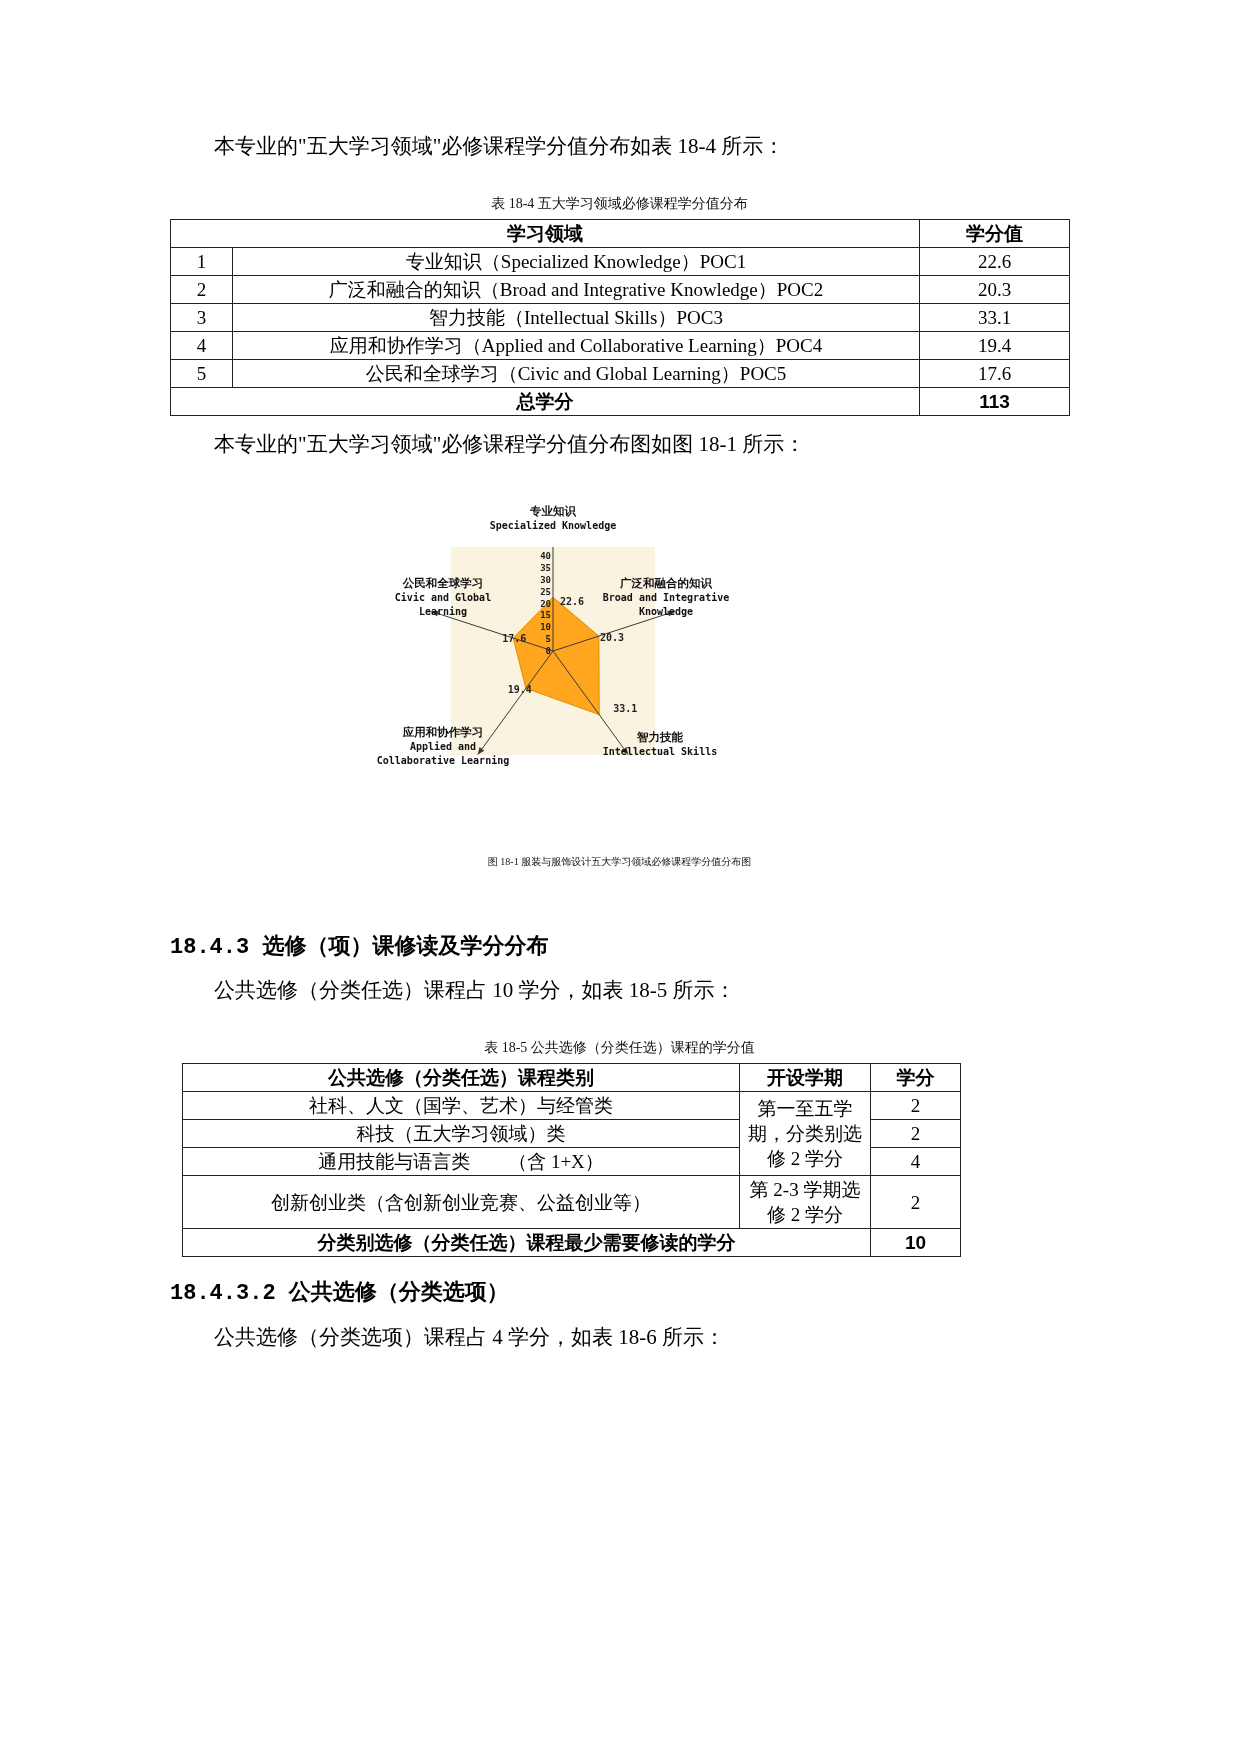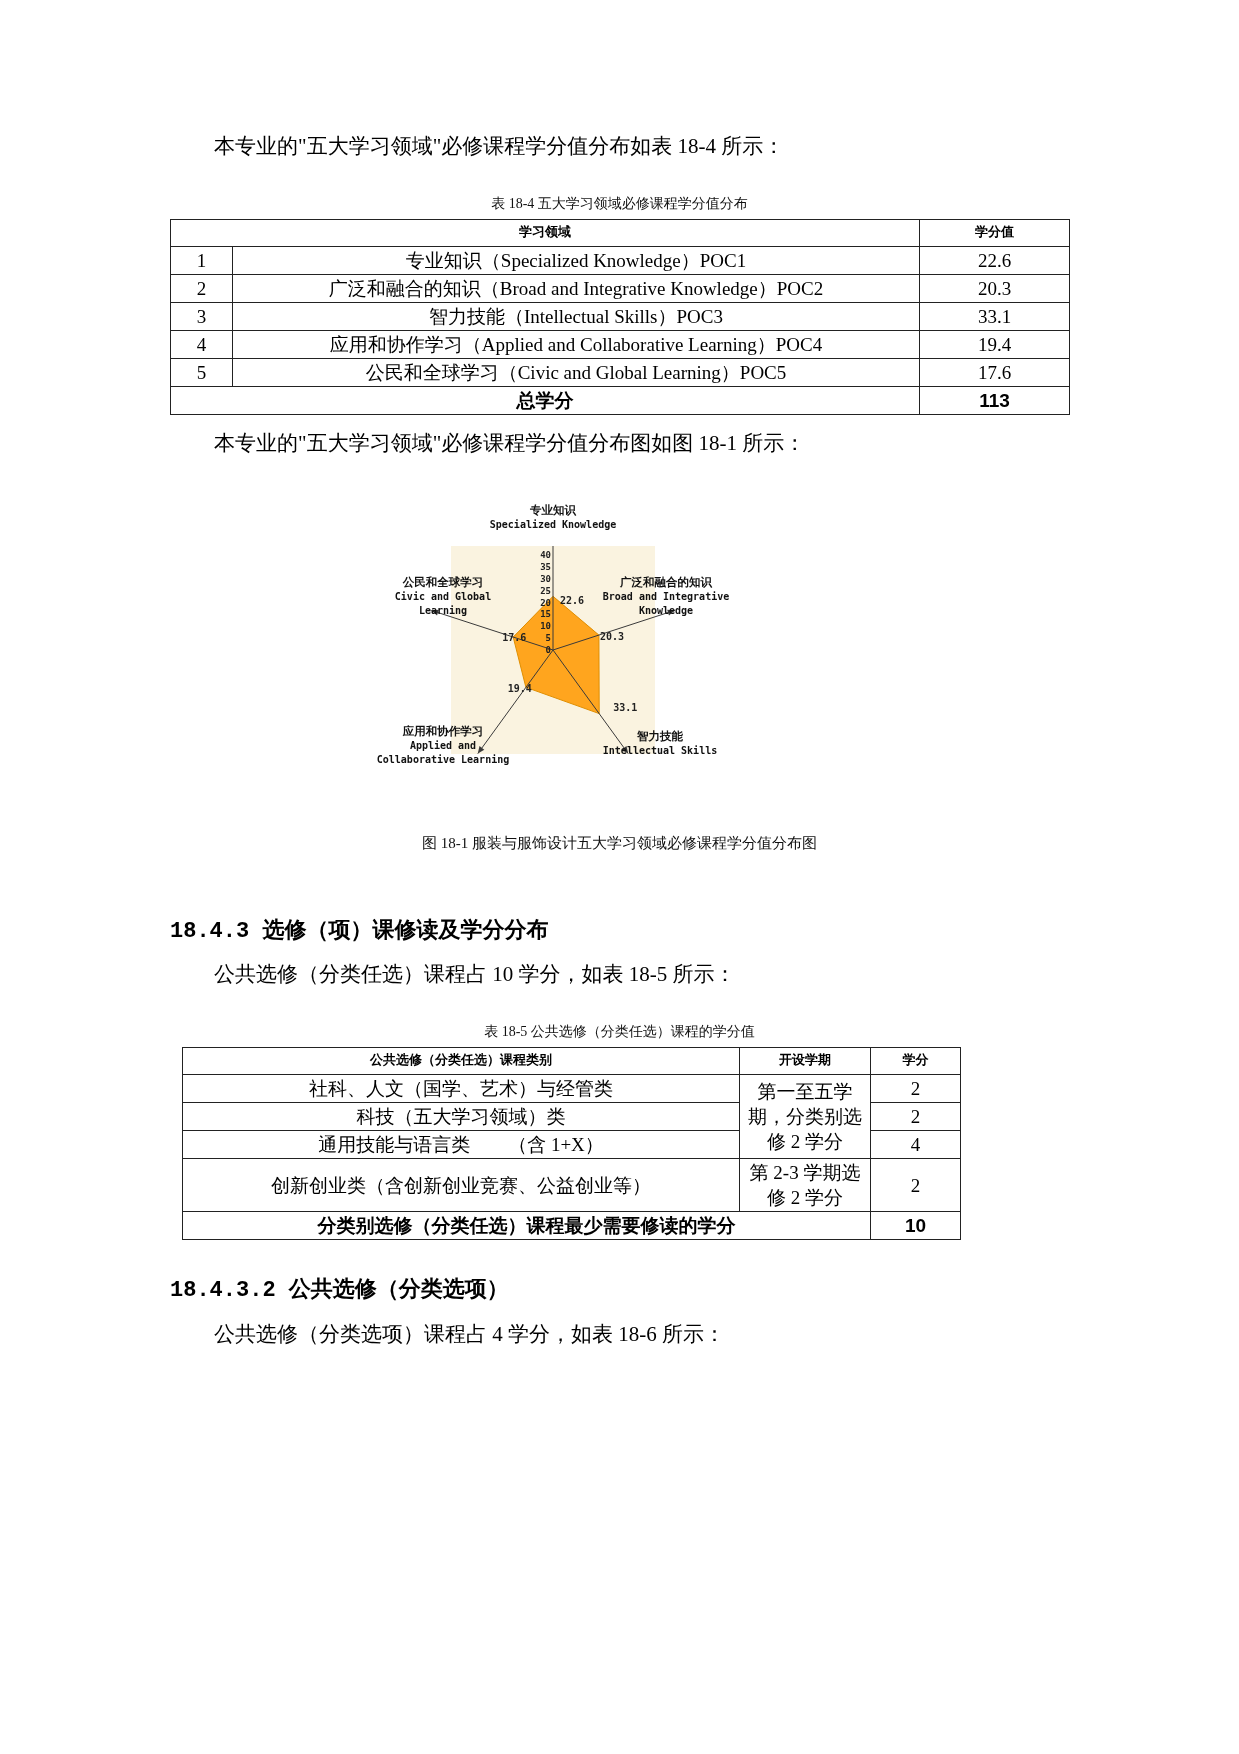--- a/index.html
+++ b/index.html
@@ -5,37 +5,37 @@
   * { margin:0; padding:0; box-sizing:border-box; }
   html,body { background:#ffffff; }
   .page {
     width:1239px; height:1754px; background:#ffffff; position:relative;
     font-family:"Liberation Serif","DejaVu Serif",serif; color:#000;
     overflow:hidden;
   }
   .content { padding:130px 170px 0 170px; }
   .para { font-size:21px; line-height:1.55; text-indent:2.1em; }
   .tbl-caption { font-size:14px; text-align:center; margin-top:32px; margin-bottom:6px; color:#111; }
-  .fig-caption { font-size:15px; text-align:center; margin-top:32px; color:#111; }
+  .fig-caption { font-size:10px; text-align:center; margin-top:52px; color:#111; }
 
   table { border-collapse:collapse; table-layout:fixed; font-size:19px; }
   th, td { border:1px solid #222; text-align:center; padding:1px 6px; height:27px; line-height:1.32; vertical-align:middle; }
-  th { font-family:Liberation Mono, monospace; font-weight:bold; font-size:13px; }
+  th { font-family:Liberation Serif, serif; font-weight:bold; font-size:19px; }
   .t1 { width:899px; }
   .t2 { width:778px;margin-left:12px; }
   td.bold { font-family:"Liberation Sans","DejaVu Sans",sans-serif; font-weight:bold; }
   td.num { font-size:19px; }
 
   .heading {
     font-family:Liberation Mono, monospace; font-weight:bold;
     font-size:22px; line-height:1.35;
   }
   .h-1843  { margin-top:64px; }
   .h-18431 { margin-top:16px; }
-  .h-18432 { margin-top:36px; }
+  .h-18432 { margin-top:22px; }
   .para-mt { margin-top:12px; }
 
   .chart-wrap { margin-top:28px; margin-left:163px; width:440px; }
   .tick { font:bold 9px  "DejaVu Sans Mono",monospace; fill:#222; }
   .val  { font:bold 10px "DejaVu Sans Mono",monospace; fill:#222; }
   .zh   { font:bold 11.5px "DejaVu Sans Mono",monospace; fill:#111; }
   .en   { font:bold 10px "DejaVu Sans Mono",monospace; fill:#111; }
 </style>
 </head>
 <body>

